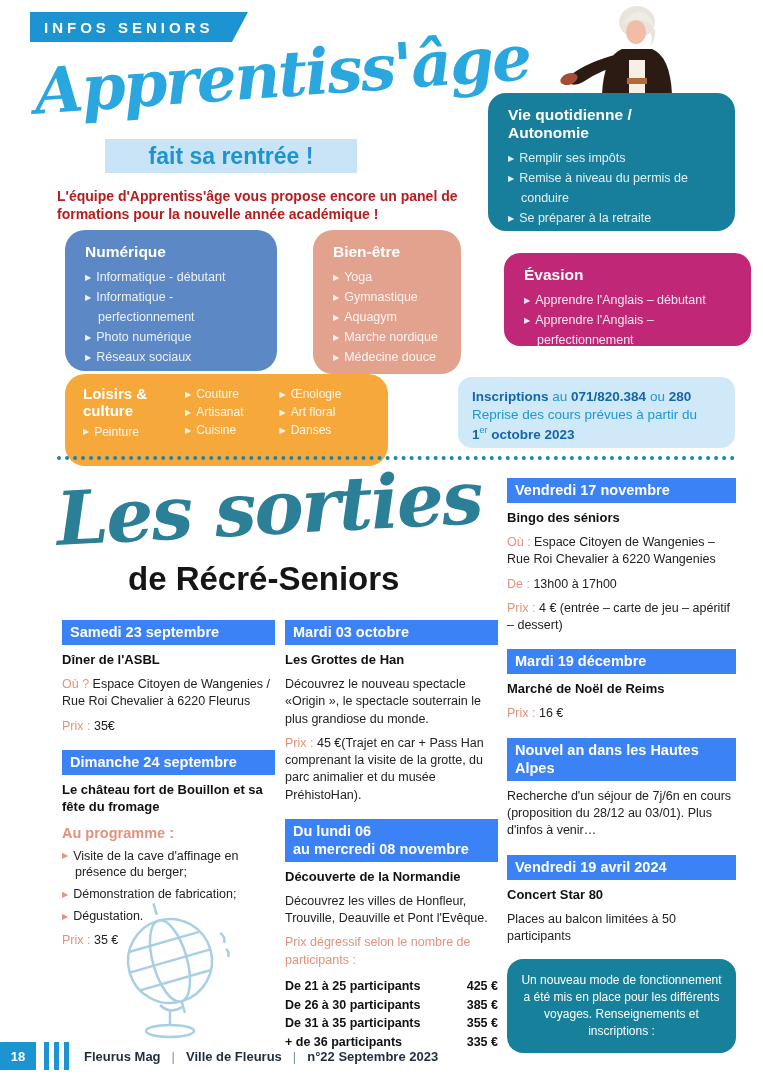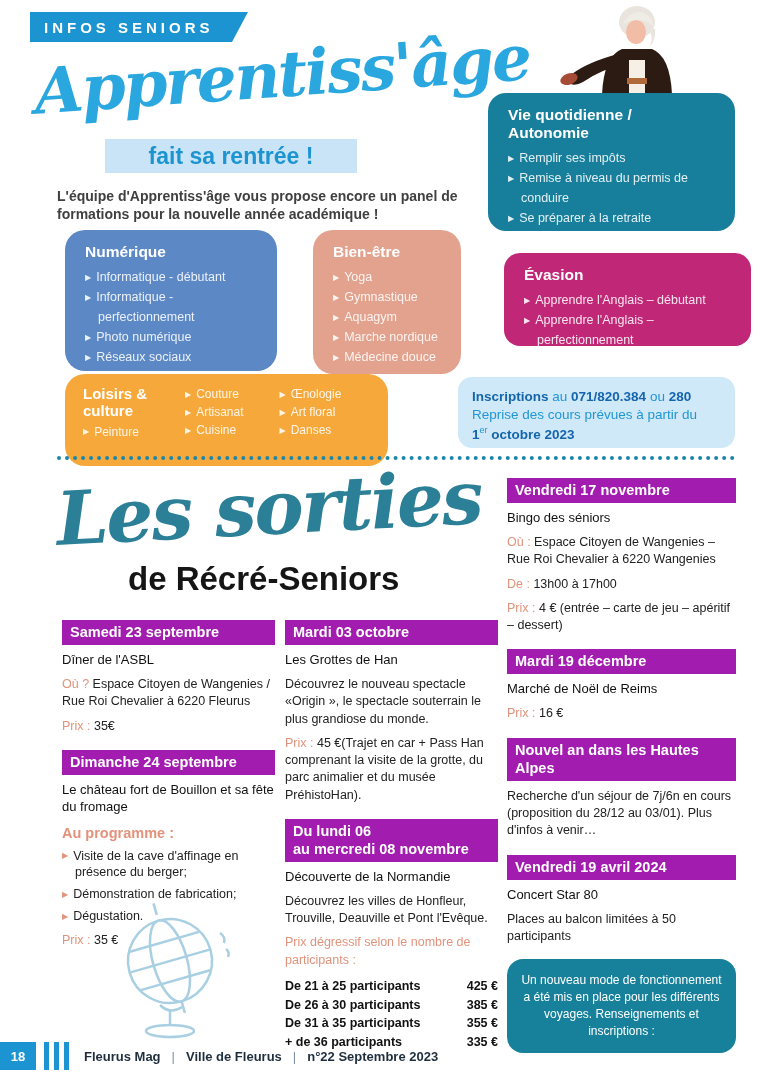--- a/index.html
+++ b/index.html
@@ -24,21 +24,21 @@
   }
   .subtitle {
     position:absolute; left:105px; top:139px; width:252px; height:34px;
     background:#c8e4f6; display:flex; align-items:center; justify-content:center;
     color:#1d94d2; font-weight:bold; font-size:23px;
   }
   .woman { position:absolute; left:540px; top:2px; width:160px; height:92px; }
 
   .intro {
     position:absolute; left:57px; top:187px; width:420px;
-    font-size:14px; font-weight:bold; color:#404040; line-height:1.3;
+    font-size:14px; font-weight:bold; color:#b91c1c; line-height:1.3;
   }
 
   
   .cardbox { position:absolute; border-radius:20px; padding:13px 20px; color:#fff; }
   .cardbox h3 { margin:0 0 6px; font-size:15.5px; color:#fff; }
   .cardbox ul { list-style:none; margin:0; padding:0; }
   .cardbox li { font-size:12.5px; line-height:1.6; color:rgba(255,255,255,.88);
                 padding-left:13px; text-indent:-13px; }
   .blt { font-size:8px; margin-right:5px; vertical-align:1.5px; }
 
@@ -69,25 +69,25 @@
     transform:rotate(-3deg); letter-spacing:-2px; white-space:nowrap;
   }
   .sorties-sub { position:absolute; left:128px; top:560px; font-size:33px; font-weight:bold; color:#151515; }
 
   
   .col { position:absolute; }
   .col-left  { left:62px;  top:620px; width:213px; }
   .col-mid   { left:285px; top:620px; width:213px; }
   .col-right { left:507px; top:478px; width:229px; }
 
-  .evt-header { background:#a21caf; color:#fff; font-weight:bold; font-size:14.5px;
+  .evt-header { background:#3b82f6; color:#fff; font-weight:bold; font-size:14.5px;
                 padding:3px 8px 4px; margin:15px 0 7px; line-height:1.25; }
   .evt-header:first-child { margin-top:0; }
   .evt-header div { display:block; }
-  .evt-title { font-weight:normal; font-size:13px; color:#111; margin:5px 0; line-height:1.3; }
+  .evt-title { font-weight:bold; font-size:13px; color:#111; margin:5px 0; line-height:1.3; }
   .evt-p { font-size:12.5px; color:#222; margin:7px 0; line-height:1.38; }
   .lbl { color:#e2937c; }
   .prog-head { color:#e2937c; font-weight:bold; font-size:14.5px; margin:9px 0 7px; }
   .evt-ul { list-style:none; margin:0; padding:0; }
   .evt-ul li { font-size:12.5px; color:#222; margin:6px 0; line-height:1.3;
                padding-left:13px; text-indent:-13px; }
   .evt-ul .blt { color:#e2937c; }
 
   .price-table { margin-top:8px; }
   .price-row { display:flex; justify-content:space-between; font-size:12.5px;

